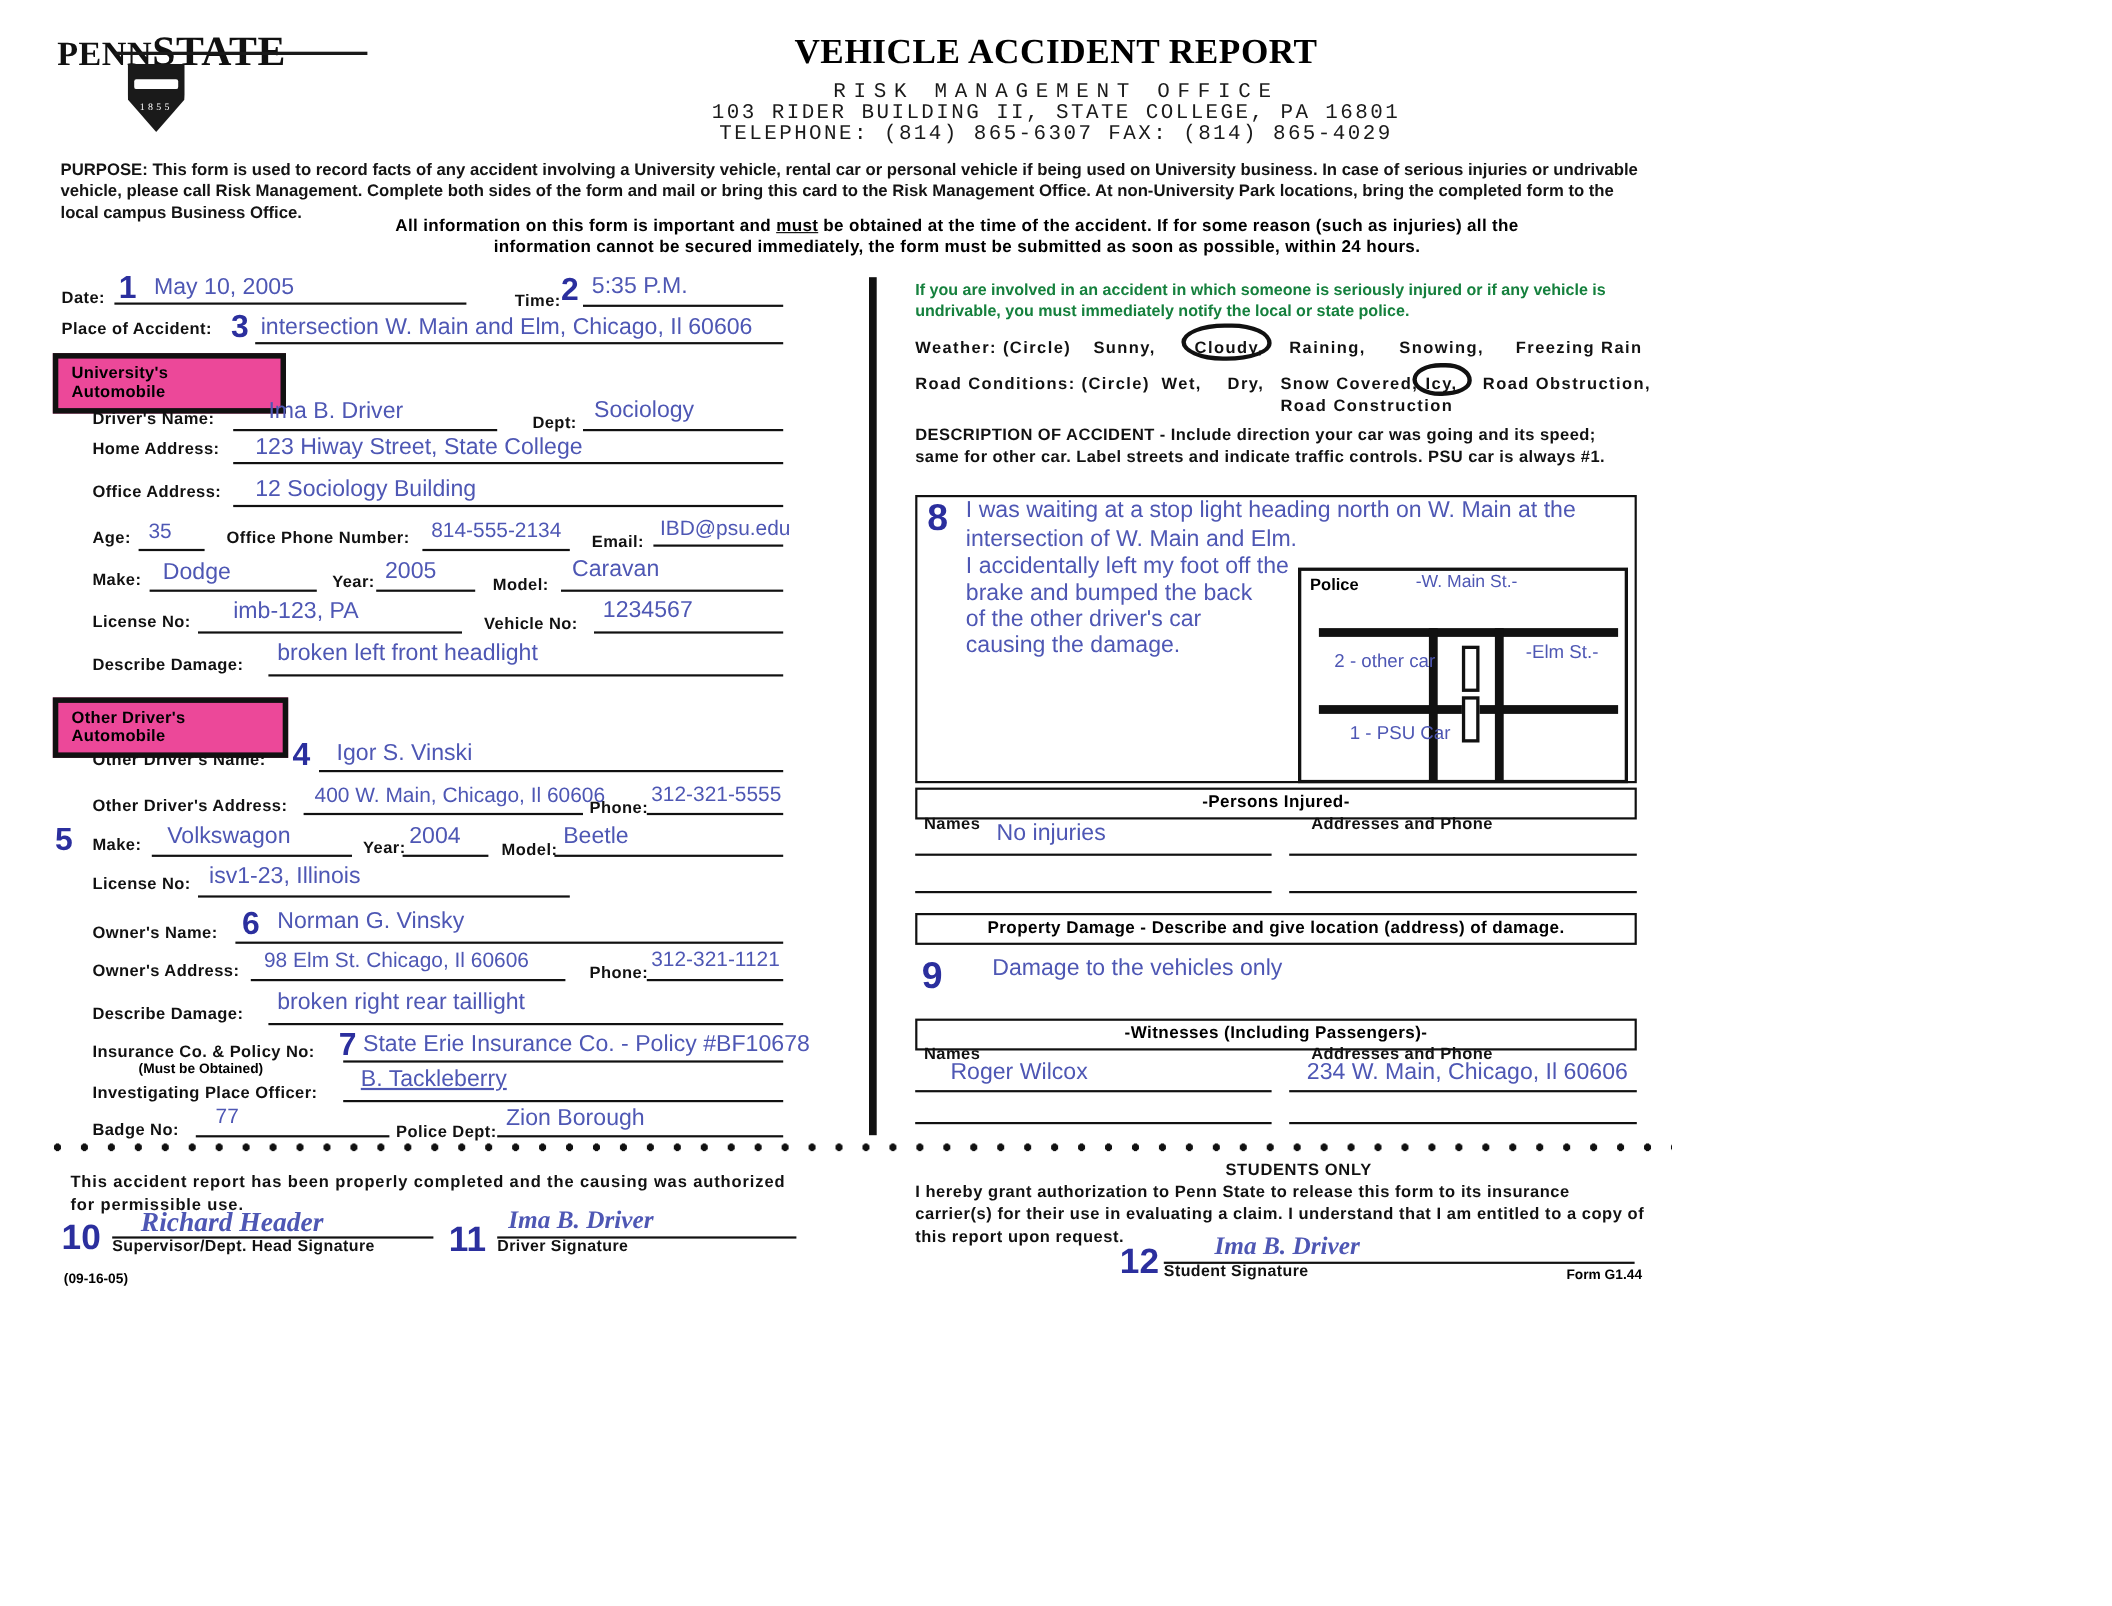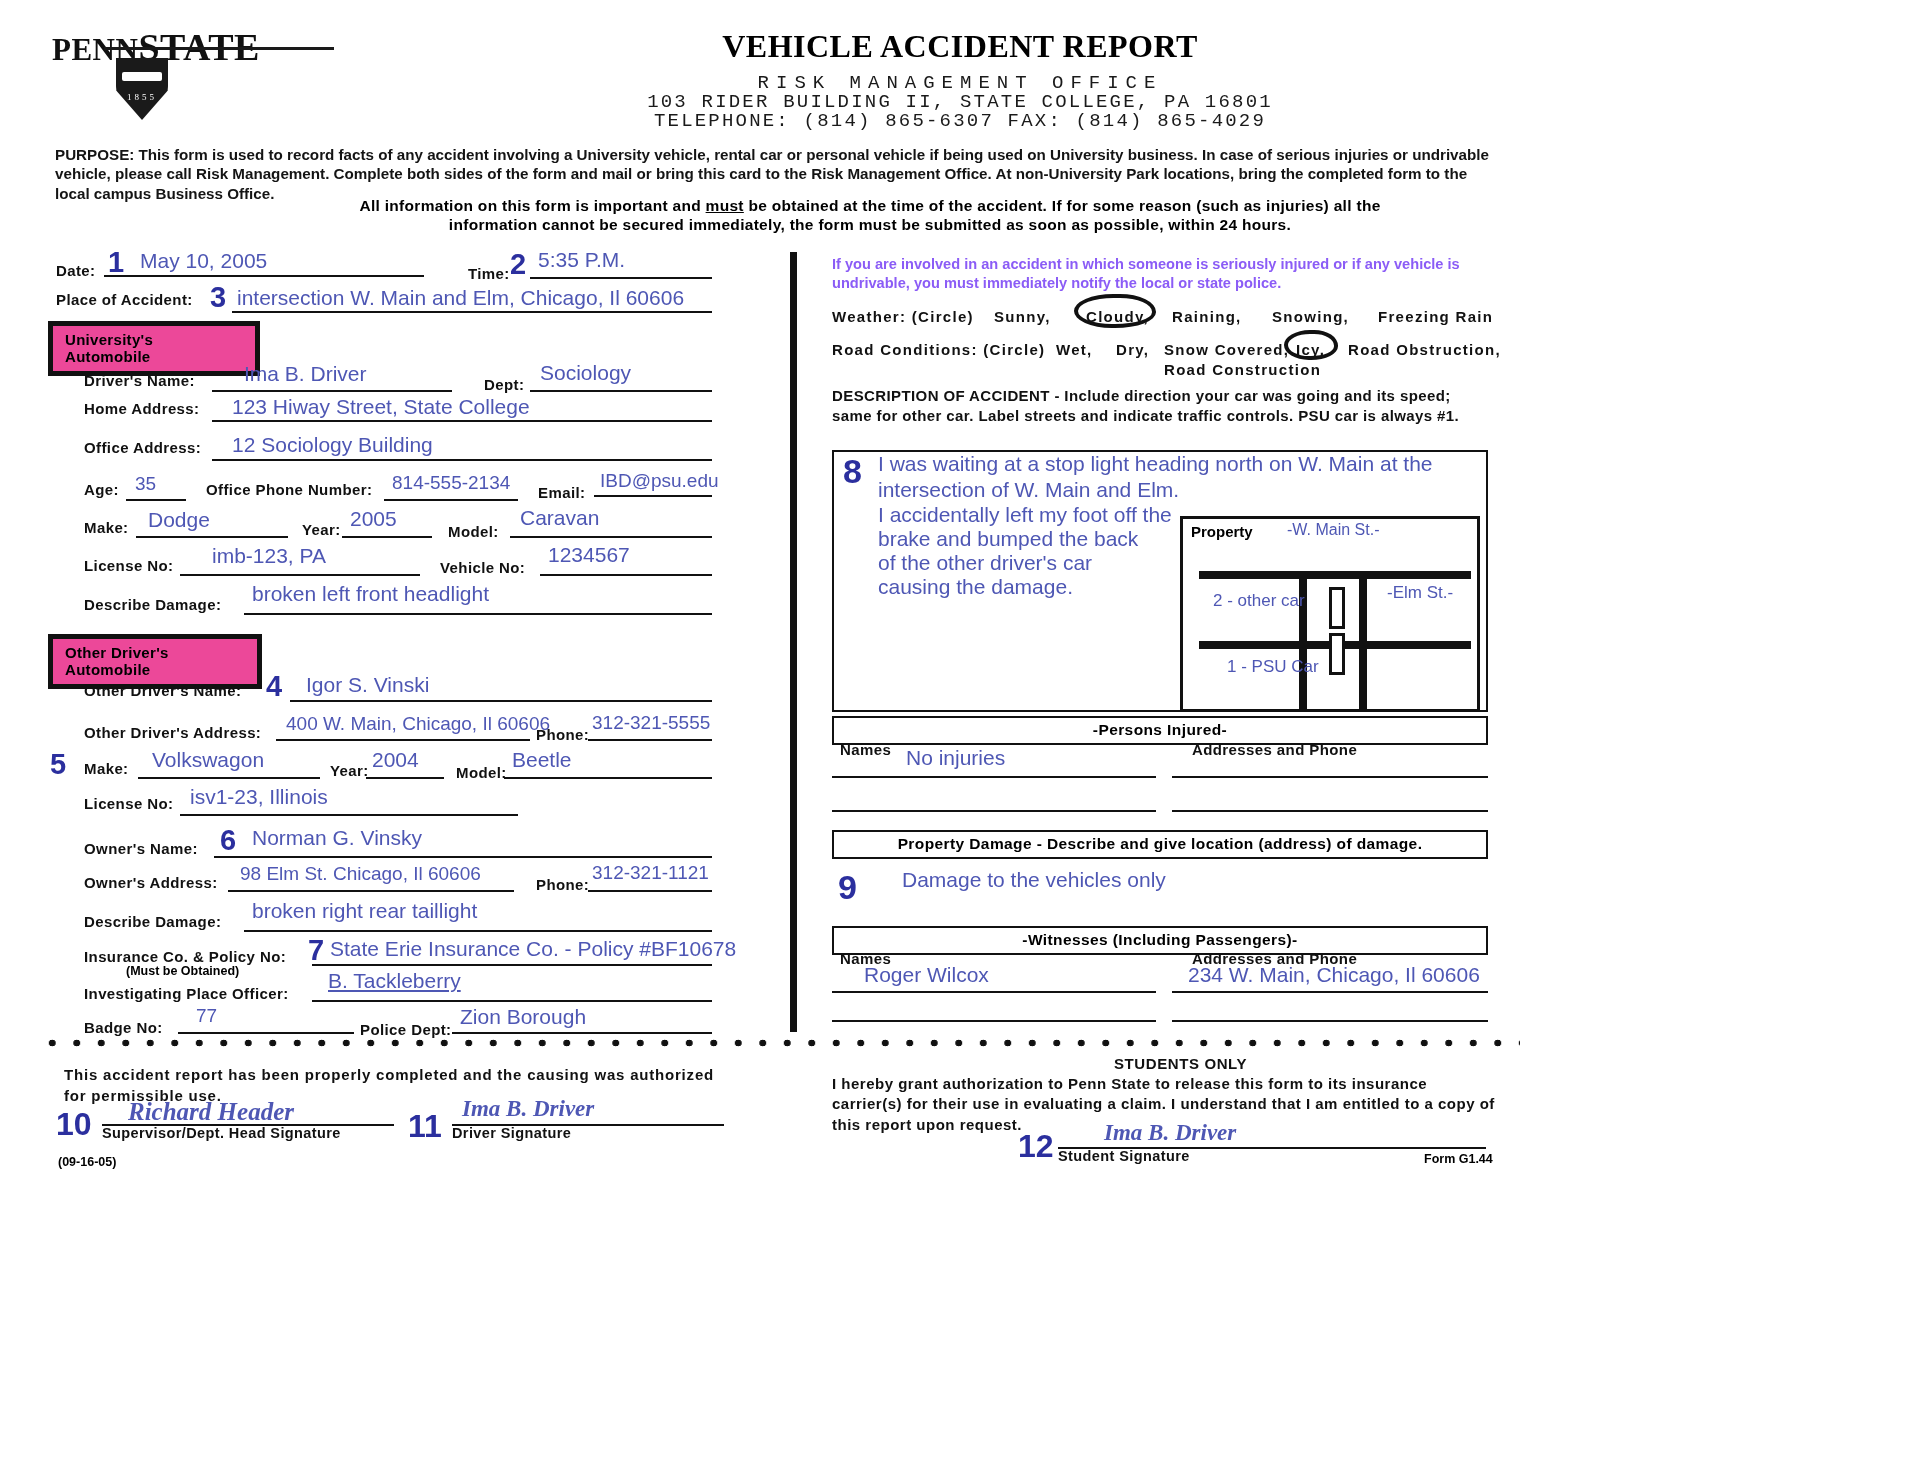--- a/index.html
+++ b/index.html
@@ -82,21 +82,21 @@
     letter-spacing:0.3px;
   }
 
   
   .vdiv { position:absolute; left:790px; top:252px; width:7px; height:780px; background:#111; }
   .dotrow { position:absolute; left:40px; top:1036px; width:1480px; height:14px;
     background-image:radial-gradient(circle, #111 3.2px, rgba(0,0,0,0) 3.6px);
     background-size:24.5px 14px; background-repeat:repeat-x; }
 
   
-  .rnote { position:absolute; font-size:14.6px; line-height:1.3; color:#8b5cf6; font-weight:600;}
+  .rnote { position:absolute; font-size:14.6px; line-height:1.3; color:#15803d; font-weight:600;}
   .circle-ink {
     position:absolute; border:4px solid #111;
     border-radius:48% 44% 50% 46% / 50% 52% 46% 50%;
   }
   .boxhdr {
     position:absolute; border:2px solid #111; background:#fff;
     text-align:center; font-weight:800; font-size:15.5px; letter-spacing:0.4px;
     padding:3px 0 4px 0;
   }
   .bigbox { position:absolute; border:2px solid #111; background:#fff; }
@@ -292,21 +292,21 @@
   <div class="bigbox" style="left:832px; top:450px; width:656px; height:262px;"></div>
   <div class="num abs" style="left:843px; top:452px; font-size:34px;">8</div>
   <div class="ink abs" style="left:878px; top:452px;">I was waiting at a stop light heading north on W. Main at the</div>
   <div class="ink abs" style="left:878px; top:478px;">intersection of W. Main and Elm.</div>
   <div class="ink abs" style="left:878px; top:503px;">I accidentally left my foot off the</div>
   <div class="ink abs" style="left:878px; top:527px;">brake and bumped the back</div>
   <div class="ink abs" style="left:878px; top:551px;">of the other driver's car</div>
   <div class="ink abs" style="left:878px; top:575px;">causing the damage.</div>
 
   <div class="diagbox" style="left:1180px; top:516px; width:300px; height:196px;">
-    <div class="abs" style="left:8px; top:4px; font-weight:800; font-size:15px;">Property</div>
+    <div class="abs" style="left:8px; top:4px; font-weight:800; font-size:15px;">Police</div>
     <div class="ink sm abs" style="left:104px; top:2px; font-size:16px;">-W. Main St.-</div>
 
     <div class="road" style="left:16px; top:52px; width:272px; height:8px;"></div>
     <div class="road" style="left:16px; top:122px; width:272px; height:8px;"></div>
 
     <div class="road" style="left:116px; top:52px; width:8px; height:140px;"></div>
     <div class="road" style="left:176px; top:52px; width:8px; height:140px;"></div>
 
     <div class="ink sm abs" style="left:204px; top:64px; font-size:17px;">-Elm St.-</div>
 

